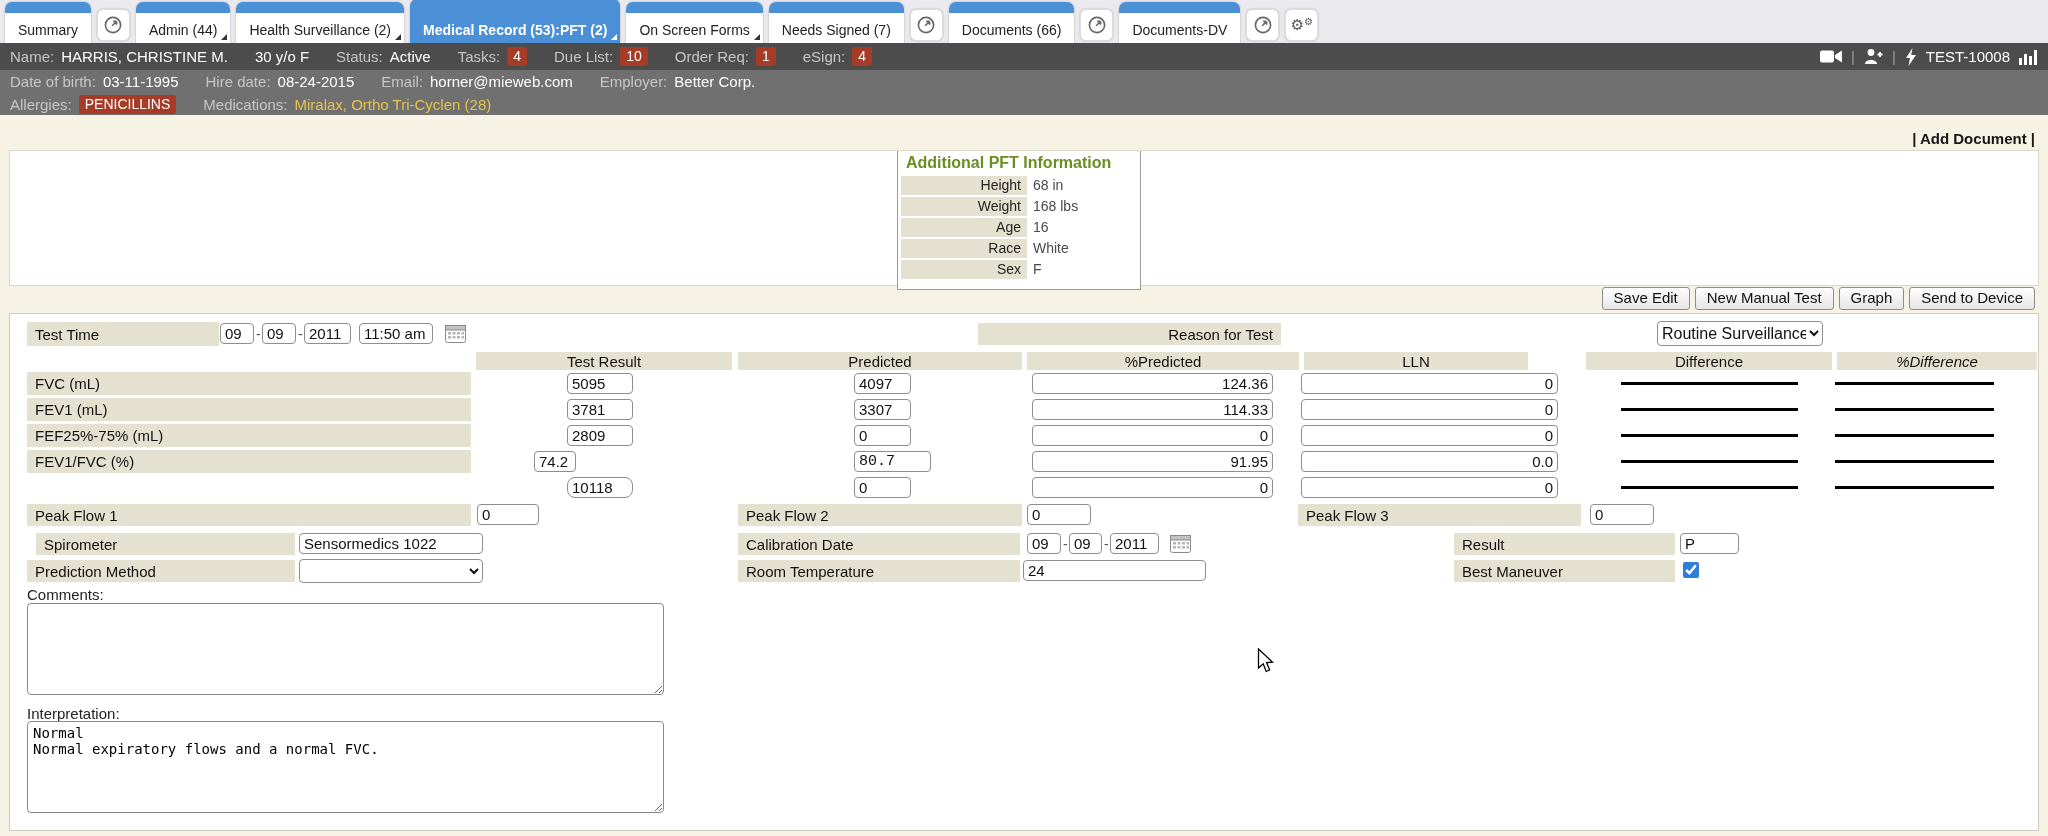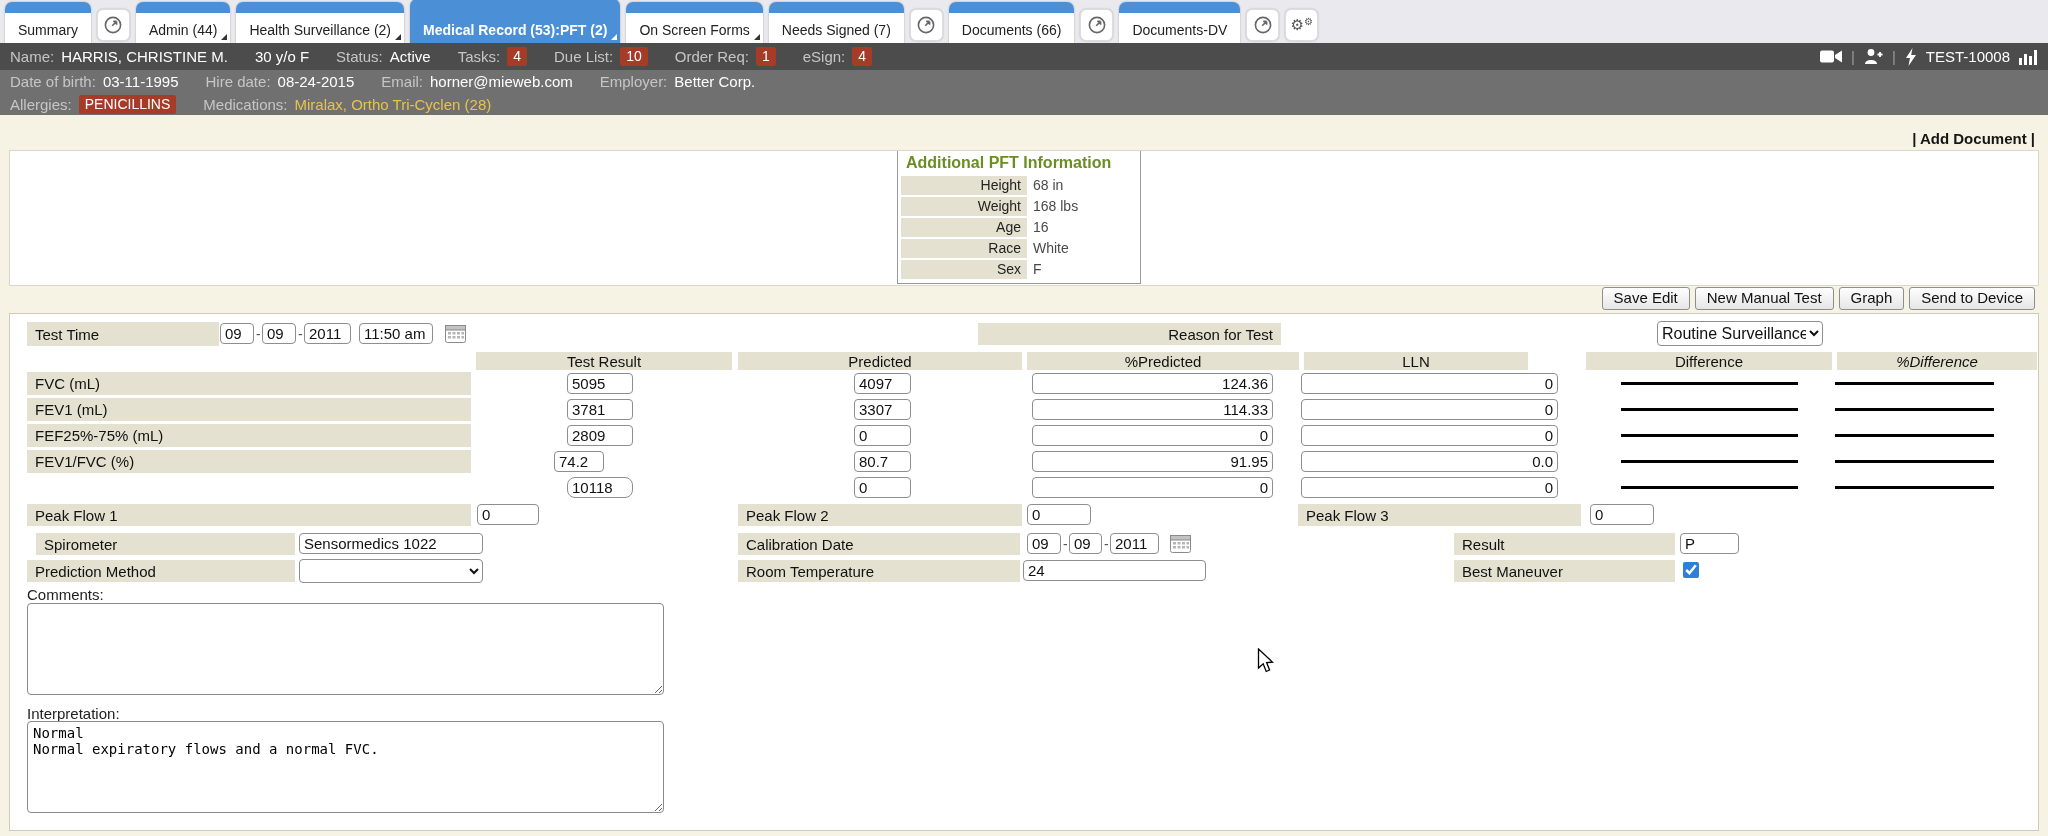--- a/index.html
+++ b/index.html
@@ -34,21 +34,21 @@
   .meds{color:#e8c34b;}
   .bar-right{margin-left:auto;display:flex;align-items:center;gap:9px;}
   .vsep{color:#9a9a9a;}
 
   
   .adddoc{position:absolute;top:130px;right:13px;font-size:15px;font-weight:bold;color:#161616;cursor:pointer;}
   .topcard{position:absolute;left:9px;right:9px;top:150px;height:134px;background:#fff;
            border:1px solid #dbd7c9;}
   .pftbox{position:absolute;left:887px;top:0px;width:242px;background:#fff;
           border-left:1px solid #9a9a9a;border-right:1px solid #9a9a9a;border-bottom:1px solid #9a9a9a;
-          padding-bottom:2px;}
+          padding-bottom:8px;}
   .pfttitle{color:#6b8e23;font-weight:bold;font-size:16px;padding:3px 6px 4px 8px;}
   .pftrow{display:flex;height:19px;margin:0 3px 2px 3px;}
   .pftlabel{width:126px;background:#e5e1d0;text-align:right;padding:1px 6px 0 0;
             box-sizing:border-box;font-size:14px;color:#222;}
   .pftvalue{padding:1px 0 0 6px;font-size:14px;color:#4a4a4a;}
 
   .btnrow{position:absolute;top:287px;right:13px;display:flex;gap:5px;}
   .btn{font-size:15px;font-family:inherit;padding:1px 11px 3px 11px;color:#111;cursor:pointer;
        background:linear-gradient(#fefefe,#e6e6e6);border:1px solid #8e8e8e;border-radius:3px;}
 
@@ -282,22 +282,22 @@
 
     <div class="cell" style="left:17px;top:110px;width:444px;height:23px;">FEF25%-75% (mL)</div>
     <input class="inp" style="left: 557px; top: 111px; width: 66px;" value="2809">
     <input class="inp" style="left: 844px; top: 111px; width: 57px;" value="0">
     <input class="inp ra" style="left: 1022px; top: 111px; width: 241px;" value="0">
     <input class="inp ra" style="left: 1291px; top: 111px; width: 257px;" value="0">
     <div class="line" style="left:1611px;top:120px;width:177px;"></div>
     <div class="line" style="left:1825px;top:120px;width:159px;"></div>
 
     <div class="cell" style="left:17px;top:136px;width:444px;height:23px;">FEV1/FVC (%)</div>
-    <input class="inp" style="left: 544px; top: 137px; width: 50px;" value="74.2">
-    <input class="inp" style="left: 844px; top: 137px; width: 57px;" value="80.7">
+    <input class="inp" style="left: 524px; top: 137px; width: 42px;" value="74.2">
+    <input class="inp" style="left: 844px; top: 137px; width: 77px; font-family: Liberation Mono, monospace;" value="80.7">
     <input class="inp ra" style="left: 1022px; top: 137px; width: 241px;" value="91.95">
     <input class="inp ra" style="left: 1291px; top: 137px; width: 257px;" value="0.0">
     <div class="line" style="left:1611px;top:146px;width:177px;"></div>
     <div class="line" style="left:1825px;top:146px;width:159px;"></div>
 
     <input class="inp" style="left: 557px; top: 163px; width: 66px; border-radius: 8px;" value="10118">
     <input class="inp" style="left: 844px; top: 163px; width: 57px;" value="0">
     <input class="inp ra" style="left: 1022px; top: 163px; width: 241px;" value="0">
     <input class="inp ra" style="left: 1291px; top: 163px; width: 257px;" value="0">
     <div class="line" style="left:1611px;top:172px;width:177px;"></div>

